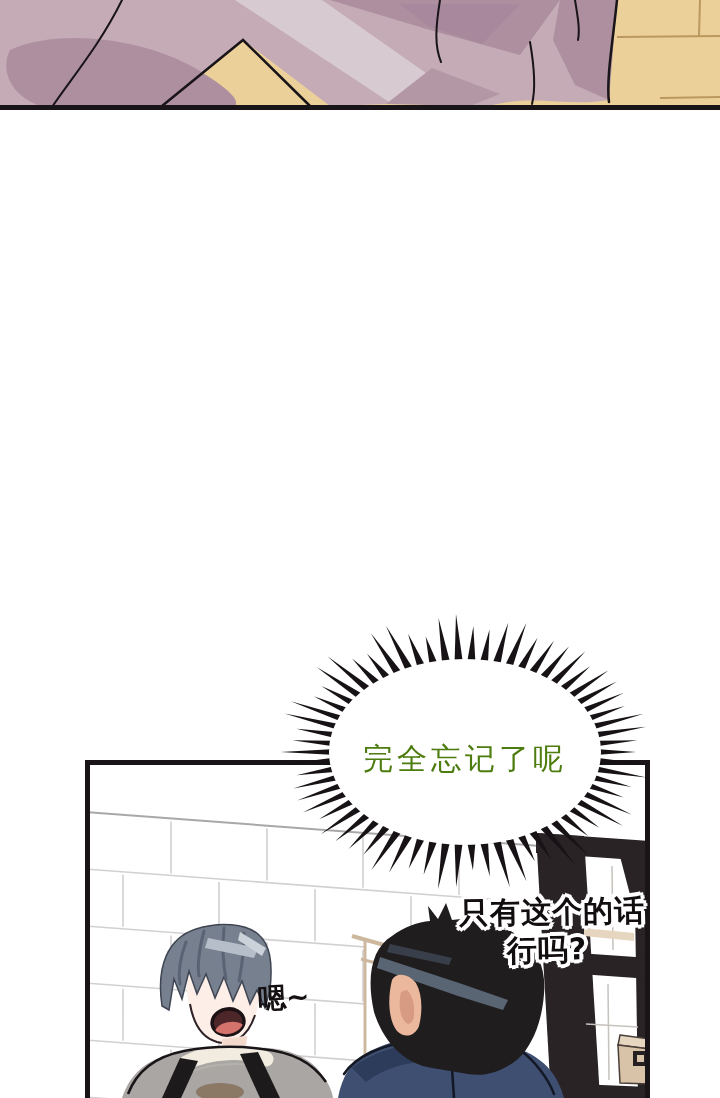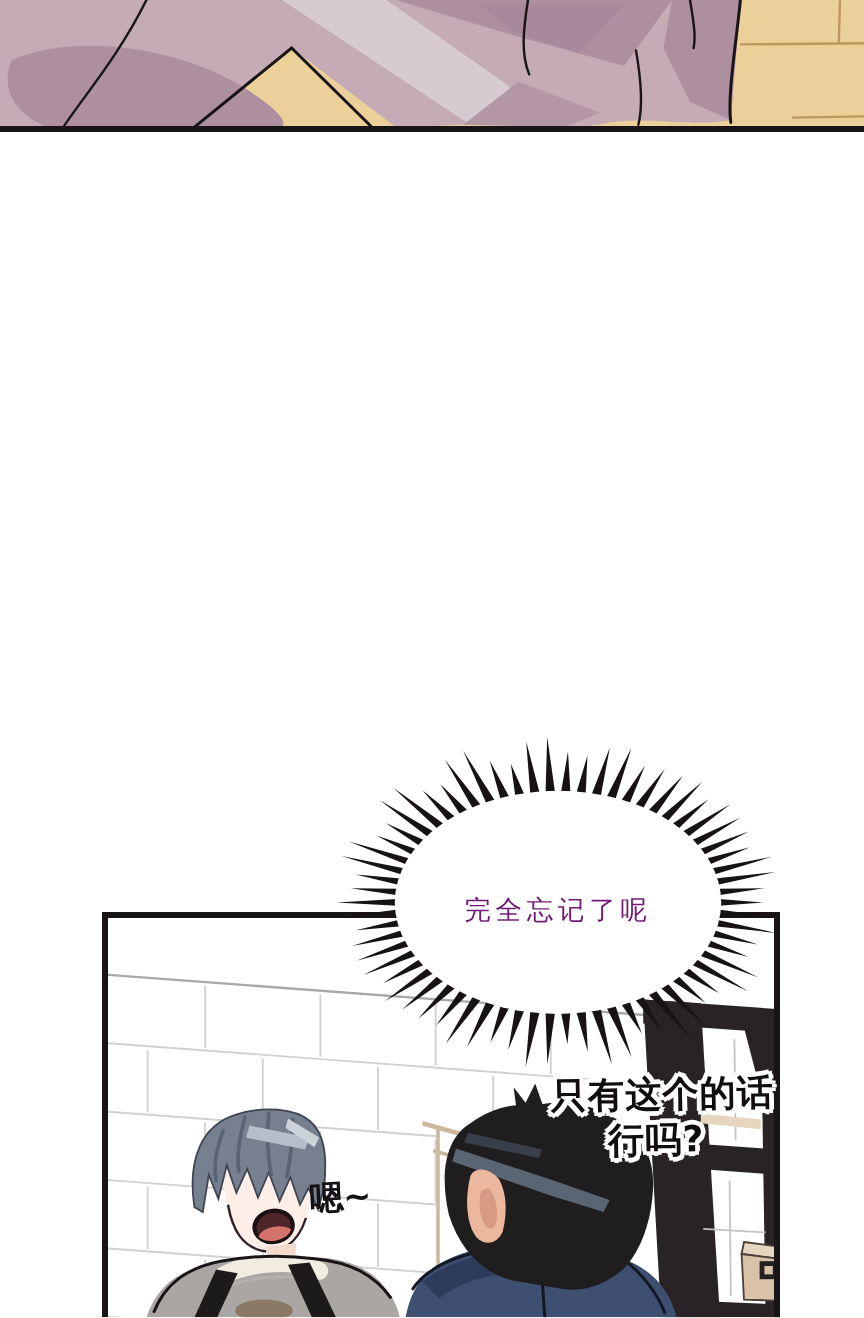--- a/index.html
+++ b/index.html
@@ -9,21 +9,21 @@
   .abs{position:absolute;}
   
   #top-panel{left:0;top:0;width:720px;height:110px;}
   
   
   #main-panel{left:85px;top:760px;width:565px;height:338px;z-index:2;}
   
   #burst-bubble{left:245px;top:582px;width:440px;height:340px;z-index:6;}
   #burst-bubble .burst-text{position:absolute;left:0;top:0;width:440px;height:340px;
     display:flex;align-items:center;justify-content:center;padding-top:14px;box-sizing:border-box;
-    font-size:22px;letter-spacing:4px;font-weight:500;color:#701a75;white-space:nowrap;}
+    font-size:30px;letter-spacing:4px;font-weight:500;color:#4d7c0f;white-space:nowrap;}
   
   .shout{z-index:5;color:#120e10;font-weight:bold;font-size:30px;letter-spacing:1px;
     white-space:nowrap;text-align:center;
     text-shadow:-3px -3px 0 #fff,3px -3px 0 #fff,-3px 3px 0 #fff,3px 3px 0 #fff,
                 -3px 0 0 #fff,3px 0 0 #fff,0 -3px 0 #fff,0 3px 0 #fff,
                 -4px 0 0 #fff,4px 0 0 #fff,0 4px 0 #fff,0 -4px 0 #fff;}
   #shout-line1{left:448px;top:892px;width:208px;transform:rotate(-1deg);}
   #shout-line2{left:472px;top:930px;width:150px;transform:rotate(-1deg);}
   #reply-text{left:258px;top:978px;width:96px;z-index:5;color:#151113;font-weight:bold;
     font-size:28px;white-space:nowrap;transform:rotate(-3deg);}

